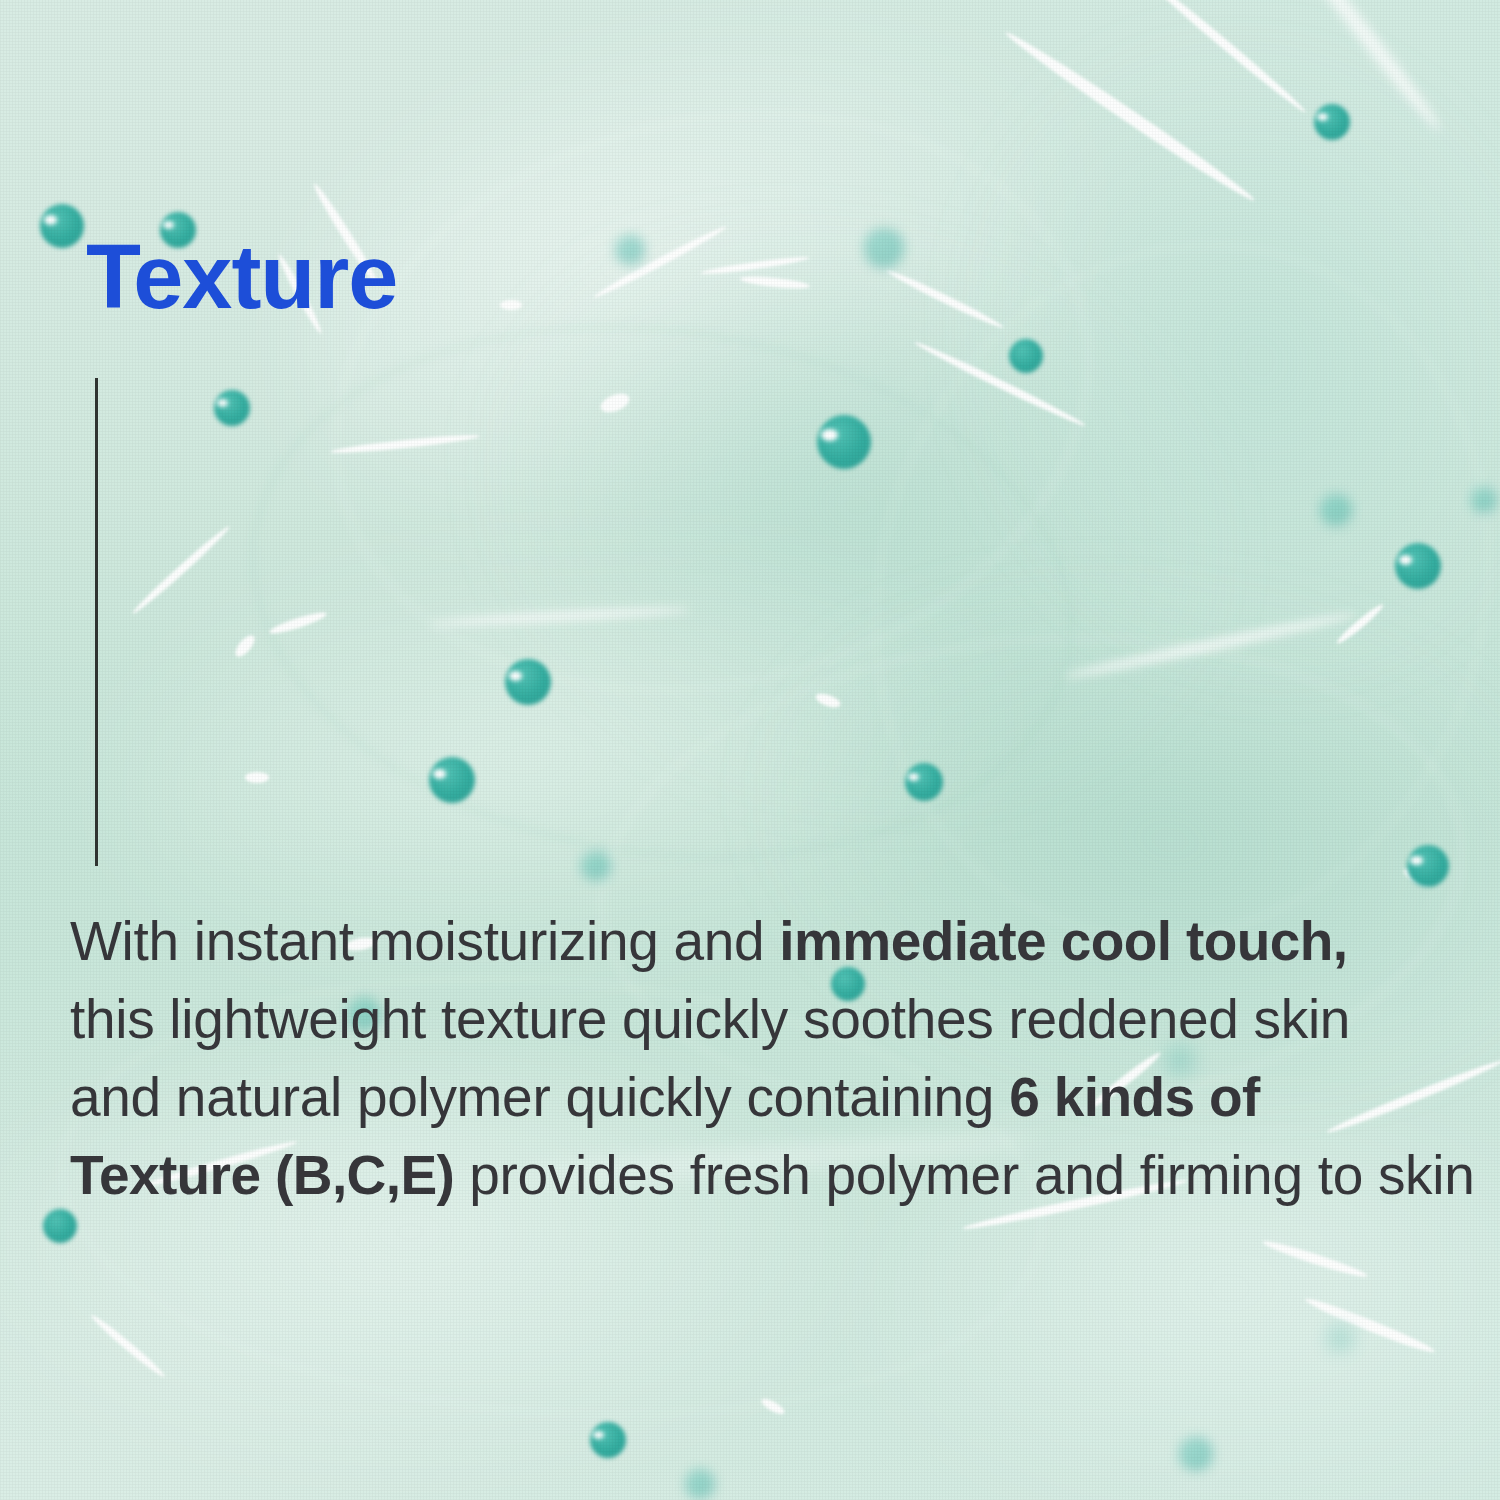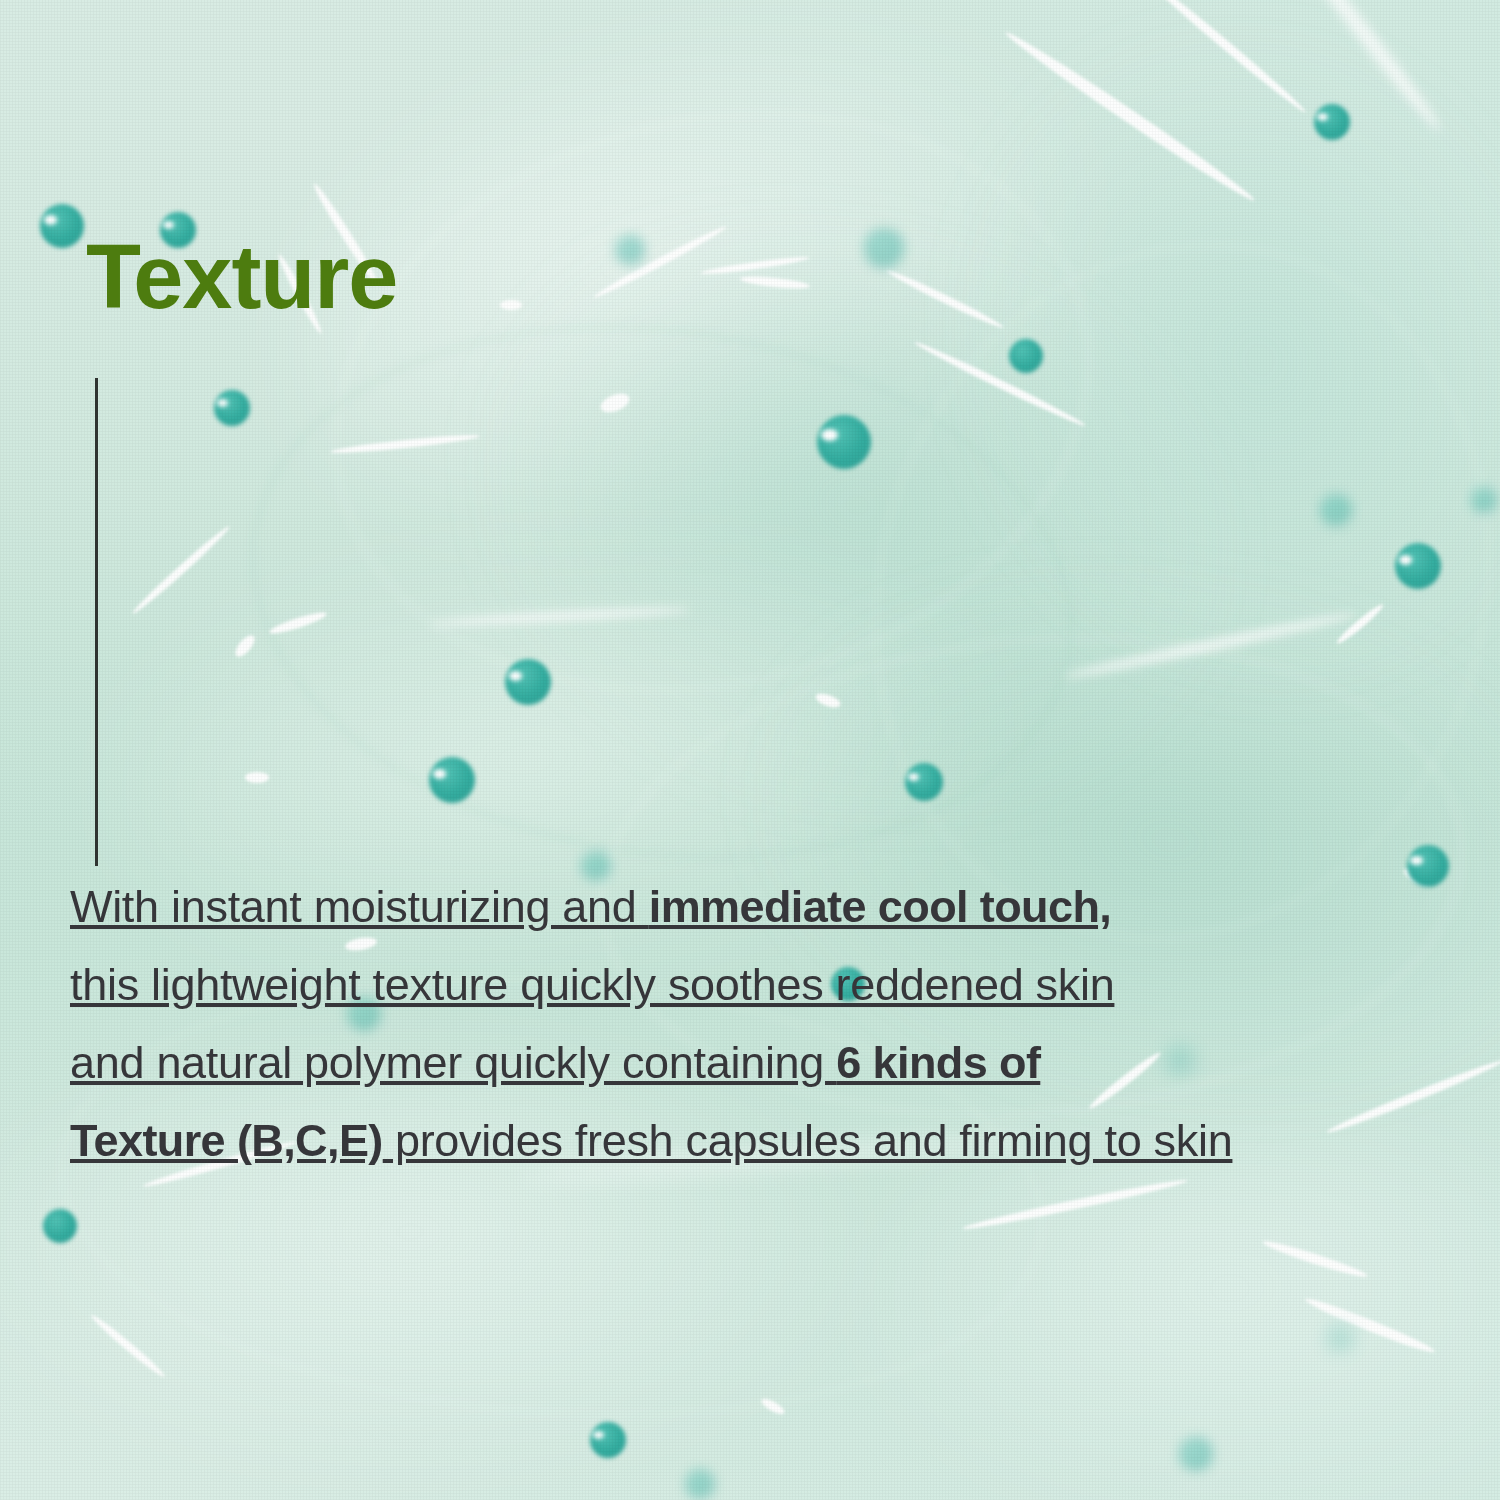--- a/index.html
+++ b/index.html
@@ -108,44 +108,43 @@
   .content { position: absolute; inset: 0; }
 
   .page-title {
     position: absolute;
     left: 86px;
     top: 232px;
     font-size: 90px;
     font-weight: 700;
     line-height: 1;
     letter-spacing: -1px;
-    color: #4d7c0f;
+    color: #1d4ed8;
     white-space: nowrap;
   }
 
   .divider-rule {
     position: absolute;
     left: 95px;
     top: 378px;
     width: 3px;
     height: 488px;
     background: #2f3330;
   }
 
   .body-copy {
     position: absolute;
     left: 70px;
-    top: 868px;
+    top: 902px;
     width: 1390px;
     color: #36363a;
-    font-size: 45px;
+    font-size: 55px;
     line-height: 78px;
     letter-spacing: -.3px;
     font-weight: 400;
-    text-decoration: underline;
   }
   .body-copy .ln { display: block; white-space: nowrap; }
   .body-copy b { font-weight: 700; letter-spacing: -.6px; }
 
   
   .grain {
     position: absolute;
     inset: 0;
     pointer-events: none;
     opacity: .055;
@@ -266,17 +265,17 @@
   <div class="content">
 
     <div class="page-title">Texture</div>
 
     <div class="divider-rule"></div>
 
     <div class="body-copy" id="body-copy">
         <span class="ln"><span>With instant moisturizing and </span><b>immediate cool touch,</b></span>
         <span class="ln"><span>this lightweight texture quickly soothes reddened skin</span></span>
         <span class="ln"><span>and natural polymer quickly containing </span><b>6 kinds of</b></span>
-        <span class="ln"><b>Texture (B,C,E)</b><span> provides fresh capsules and firming to skin</span></span>
+        <span class="ln"><b>Texture (B,C,E)</b><span> provides fresh polymer and firming to skin</span></span>
       </div>
 
   </div>
 </div>
 
 </body></html>

